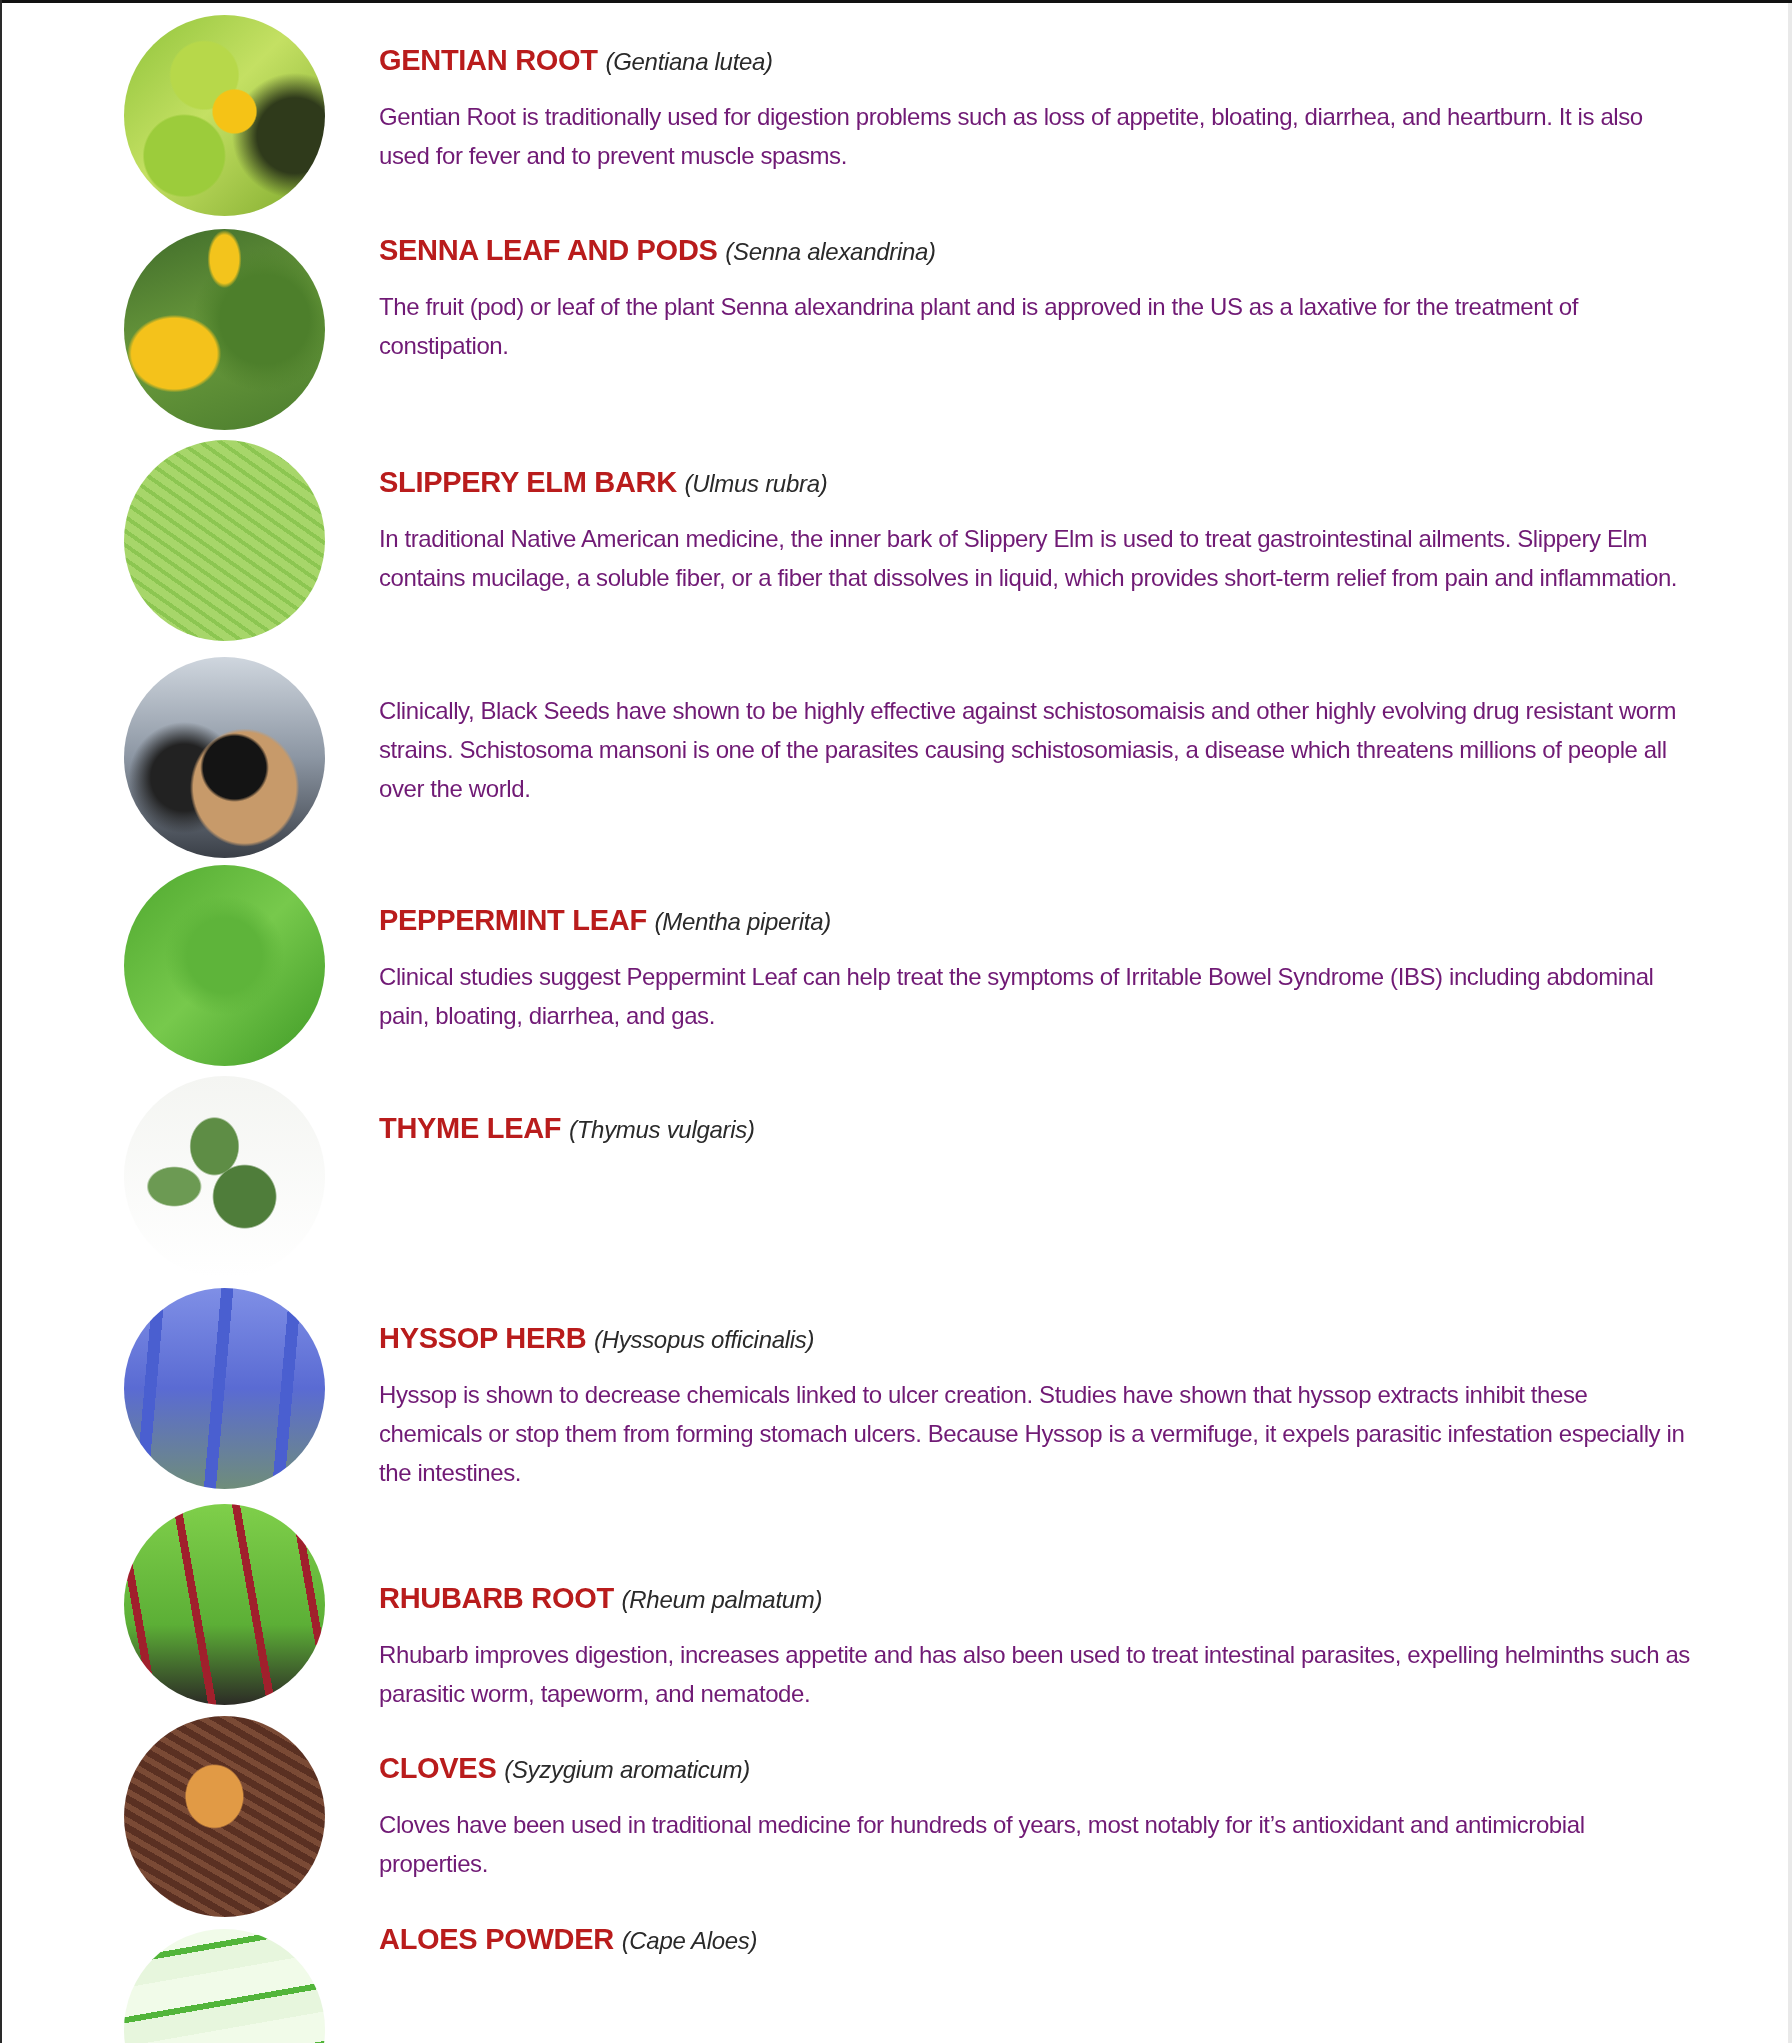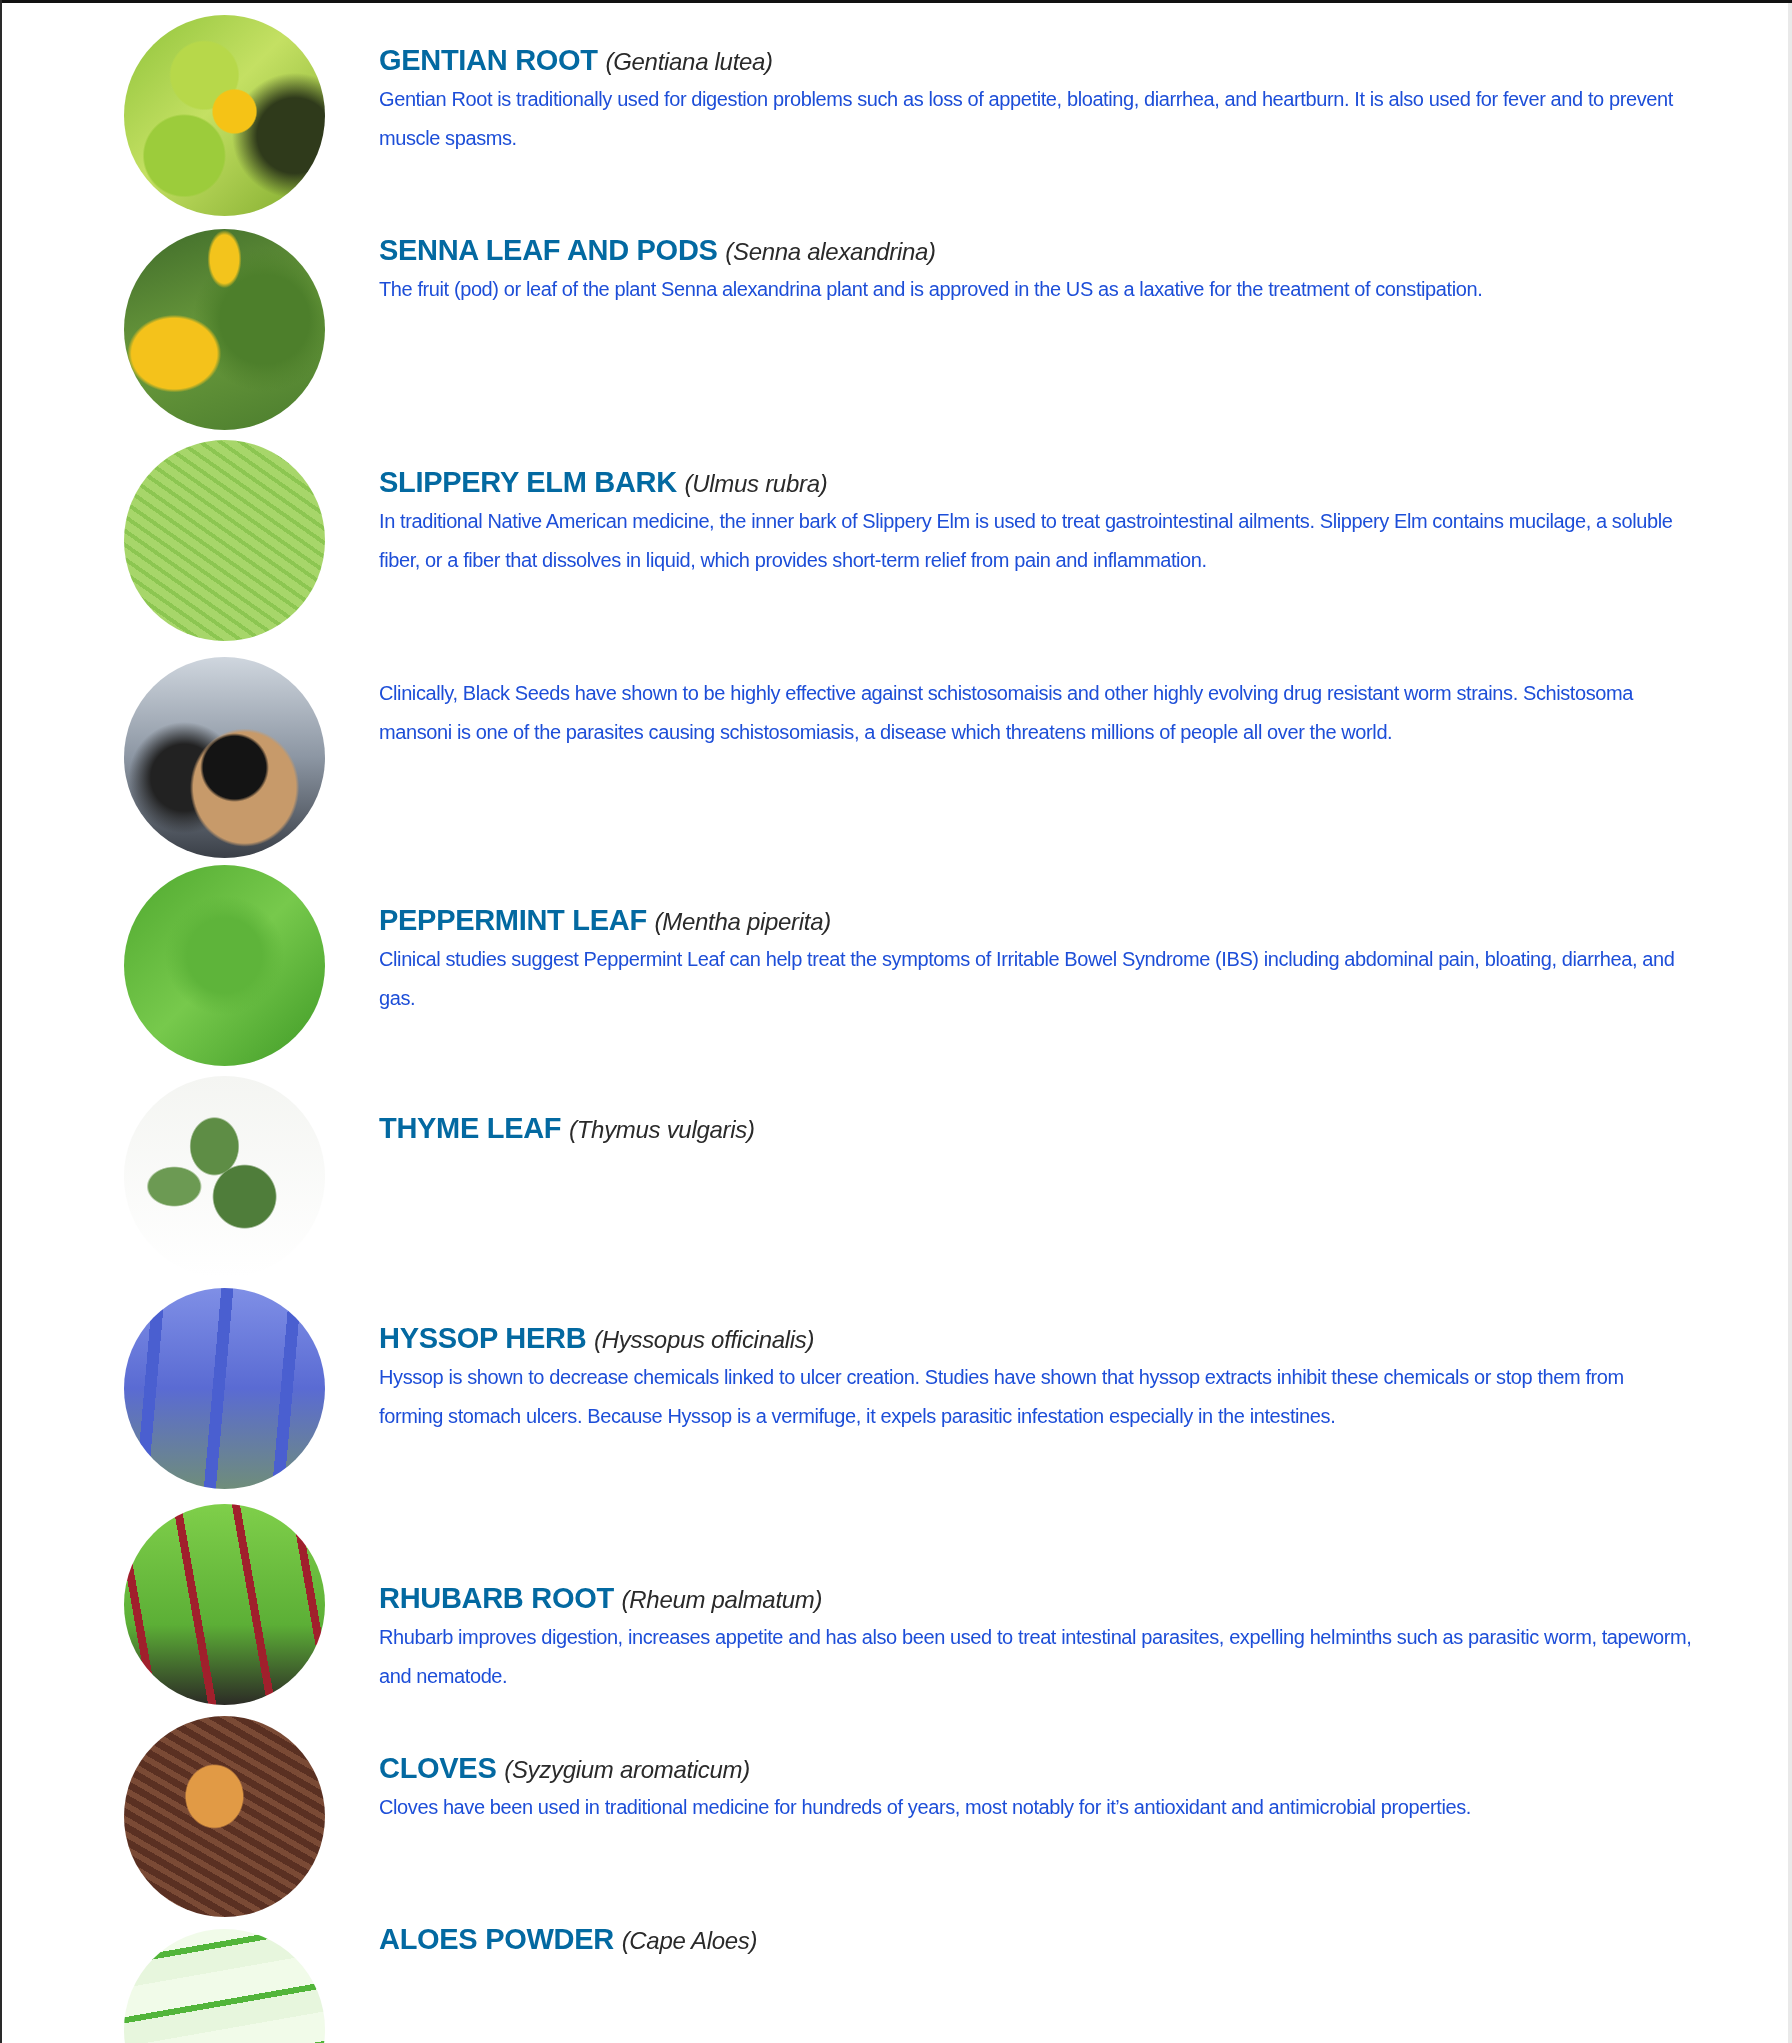--- a/index.html
+++ b/index.html
@@ -12,23 +12,23 @@
   .top-bar { position:absolute; left:0; top:0; width:1792px; height:2.9px; background:#111; }
   .left-border { position:absolute; left:0; top:0; width:1.9px; height:2043px; background:#2a2a2a; }
   .right-border { position:absolute; right:0; top:2.9px; width:3.9px; height:2040px; background:#e9e9e9; }
   .item { position:absolute; left:0; width:1786px; }
   .thumb {
     position:absolute; left:124px; width:201px; height:201px; border-radius:50%;
     overflow:hidden;
   }
   .text { position:absolute; left:379px; width:1313px; }
   .heading { font-size:29px; line-height:37px; margin:0; letter-spacing:-0.3px; }
-  .heading .name { font-weight:bold; color:#0369a1; }
+  .heading .name { font-weight:bold; color:#b91c1c; }
   .heading .latin { font-style:italic; font-weight:normal; color:#2a2a2a; font-size:24px; }
-  .desc { font-size:20px; line-height:39px; margin:0 0 0 0; color:#1d4ed8; letter-spacing:-0.4px; }
+  .desc { font-size:24px; line-height:39px; margin:17px 0 0 0; color:#701a75; letter-spacing:-0.4px; }
 
   
   .img-gentian { background:
       radial-gradient(circle at 55% 48%, #f5c316 0 14%, transparent 15%),
       radial-gradient(circle at 40% 30%, #b7d84a 0 18%, transparent 19%),
       radial-gradient(circle at 30% 70%, #9ccc3b 0 20%, transparent 21%),
       radial-gradient(circle at 85% 60%, #2f3a1b 0 18%, transparent 30%),
       linear-gradient(135deg, #8fc33a, #c4e063 45%, #7faa2c); }
   .img-senna { background:
       radial-gradient(ellipse at 25% 62%, #f4c21b 0 20%, transparent 22%),

